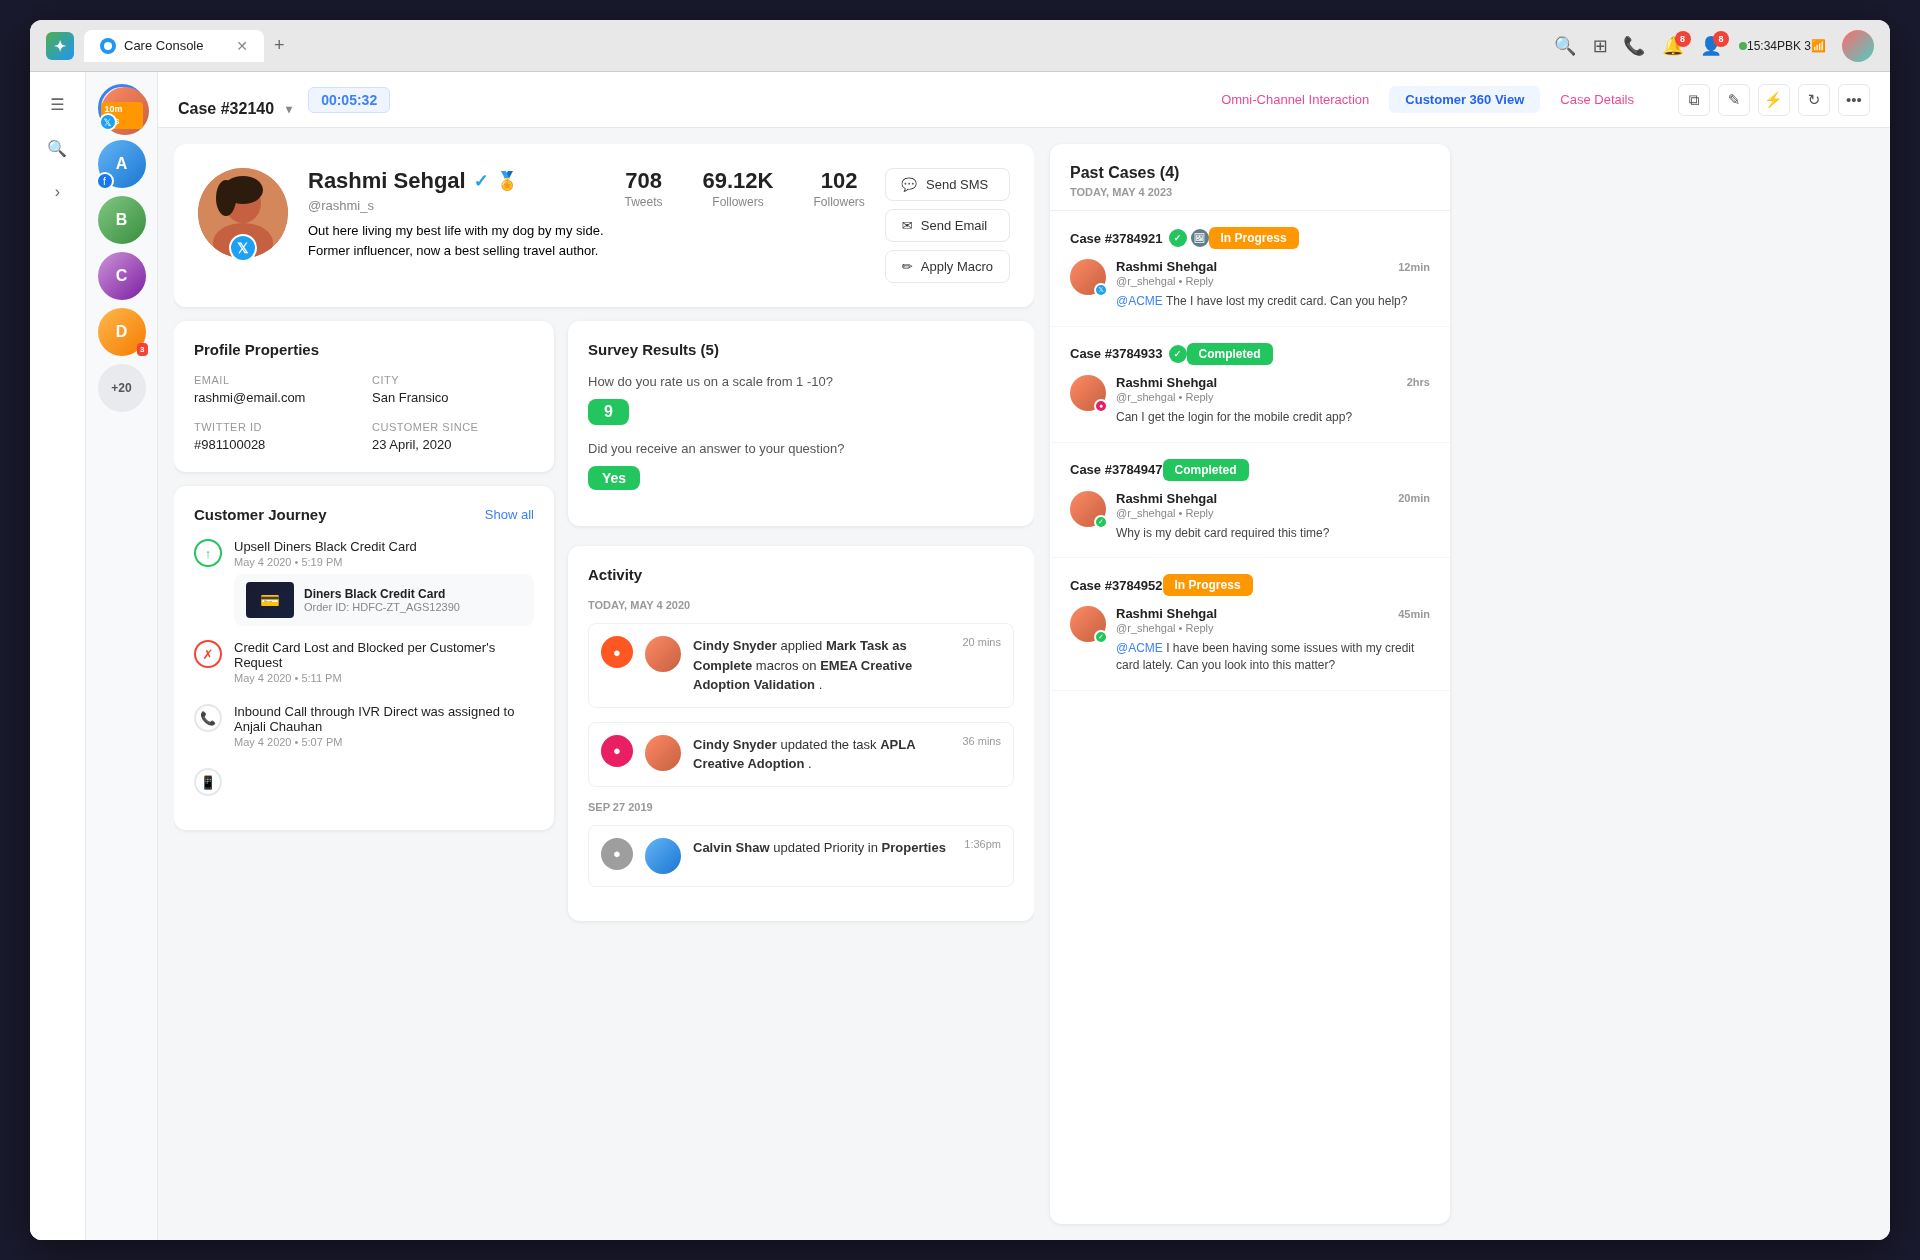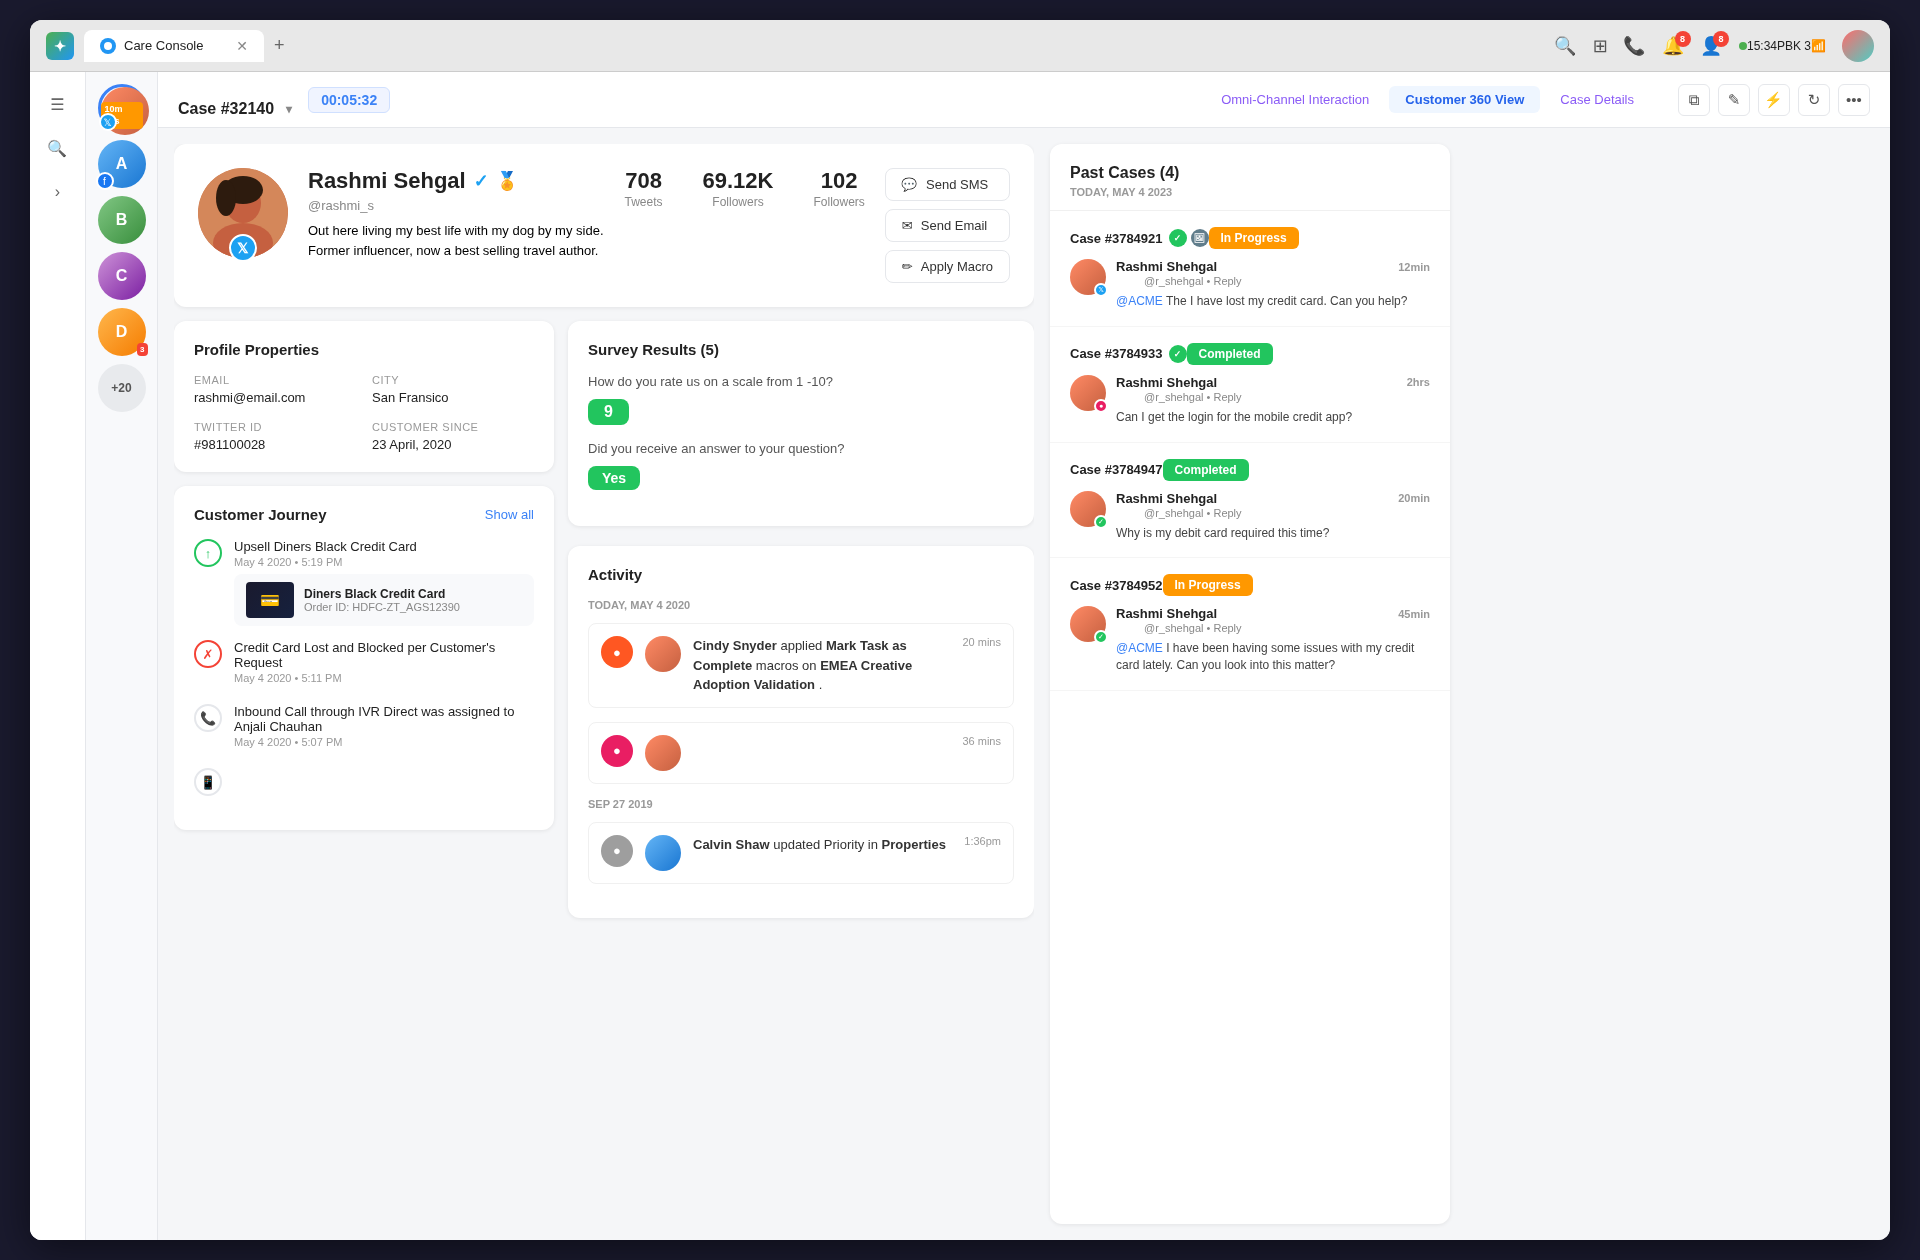--- a/index.html
+++ b/index.html
@@ -199,21 +199,21 @@
       align-items: center;
       gap: 4px;
     }
     .tab-btn {
       padding: 6px 16px;
       border-radius: 6px;
       border: none;
       background: transparent;
       cursor: pointer;
       font-size: 13px;
-      color: #8b5cf6;
+      color: #ec4899;
       font-weight: 500;
     }
     .tab-btn.active {
       background: #EFF6FF;
       color: #2563EB;
       font-weight: 600;
     }
     .top-bar-actions {
       display: flex;
       align-items: center;
@@ -525,21 +525,21 @@
       border-radius: 50%;
       border: 2px solid white;
       display: flex;
       align-items: center;
       justify-content: center;
       font-size: 7px;
       color: white;
     }
     .case-info { flex: 1; }
     .case-user { font-size: 13px; font-weight: 600; margin-bottom: 1px; display: flex; align-items: center; justify-content: space-between; }
-    .case-handle { font-size: 11px; color: #888; margin-bottom: 6px; margin-left: 28px; }
+    .case-handle { font-size: 11px; color: #888; margin-bottom: 6px; }
     .case-msg { font-size: 12px; color: #444; line-height: 1.4; }
     .case-msg-highlight { color: #3B82F6; font-weight: 500; }
     .case-time { font-size: 11px; color: #999; }
   </style>
 </head>
 <body>
 
 <div class="browser-frame">
 
   <div class="browser-chrome">
@@ -796,20 +796,26 @@
                     <span> macros on </span>
                     <span class="activity-bold">EMEA Creative Adoption Validation</span>
                     <span>.</span>
                   </div>
                   <span class="activity-time">20 mins</span>
                 </div>
 
                 <div class="activity-item">
                   <div class="activity-icon pink">●</div>
                   <div class="activity-avatar" style="background:linear-gradient(135deg,#FF8A65,#c56040);"></div>
+                  <div class="activity-text">
+                    <span class="activity-bold">Cindy Snyder</span>
+                    <span> updated the task </span>
+                    <span class="activity-bold">APLA Creative Adoption</span>
+                    <span>.</span>
+                  </div>
                   <span class="activity-time">36 mins</span>
                 </div>
 
                 <div class="activity-date" style="margin-top:8px;">SEP 27 2019</div>
 
                 <div class="activity-item">
                   <div class="activity-icon" style="background:#9E9E9E;color:white;">●</div>
                   <div class="activity-avatar" style="background:linear-gradient(135deg,#64B5F6,#1976D2);"></div>
                   <div class="activity-text">
                     <span class="activity-bold">Calvin Shaw</span>

